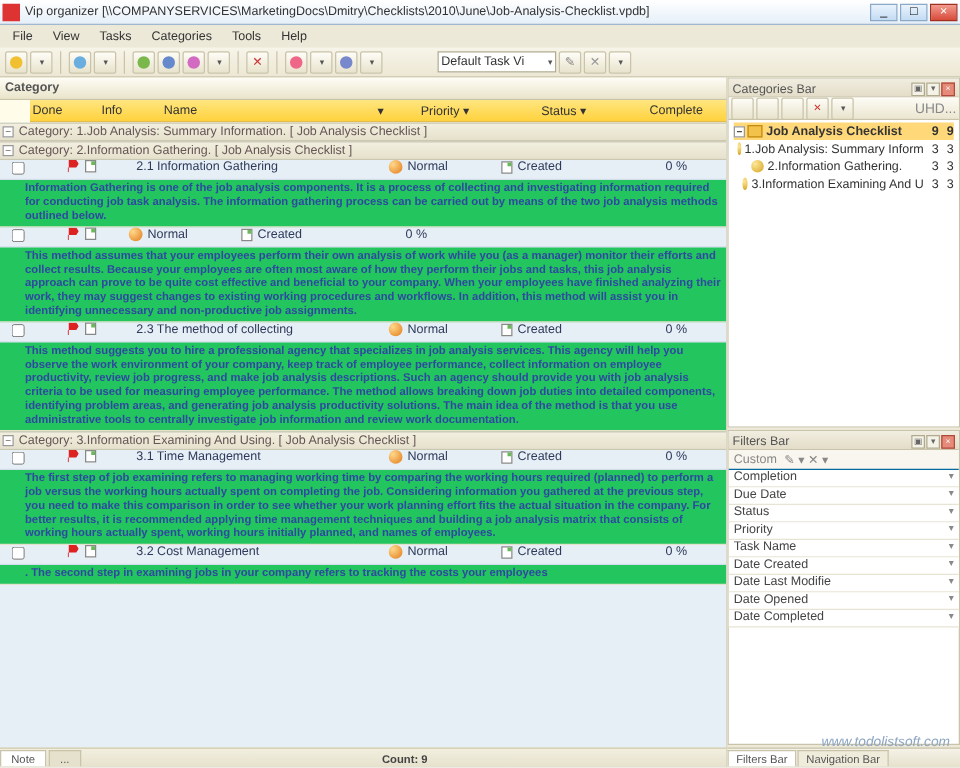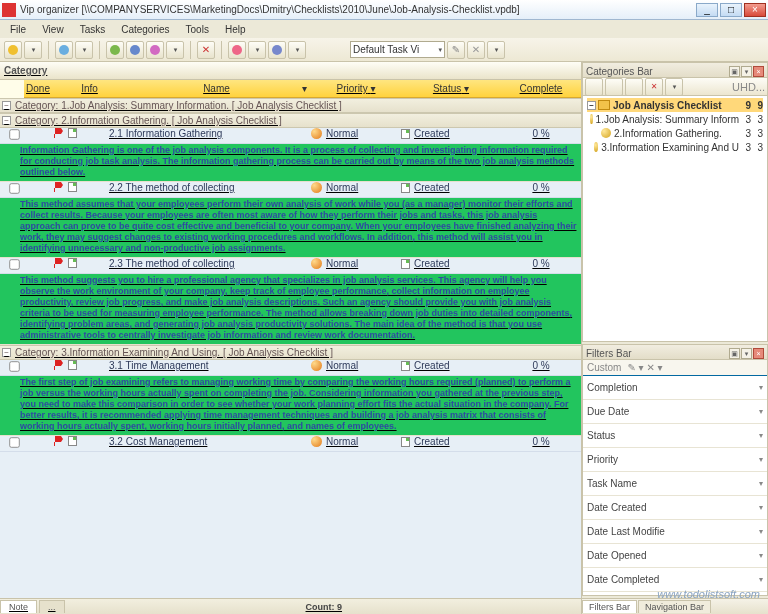--- a/index.html
+++ b/index.html
@@ -12,26 +12,26 @@
 .menubar { height:18px; background:#ece9d8; display:flex; align-items:center; padding:0 4px; gap:4px; }
 .menubar span { padding:2px 6px; color:#333; }
 .toolbar { height:24px; background:linear-gradient(#f7f4e9,#ede8d4); border-bottom:1px solid #c9c3aa; display:flex; align-items:center; padding:0 4px; gap:2px; }
 .tbtn { width:18px; height:18px; background:linear-gradient(#fefdf7,#e8e3cc); border:1px solid #c9c3aa; border-radius:2px; display:flex; align-items:center; justify-content:center; position:relative; }
 .tbtn .dot { width:10px; height:10px; border-radius:50%; }
 .tbtn .arrow { font-size:7px; color:#555; margin-left:1px; }
 .sep { width:1px; height:18px; background:#c9c3aa; margin:0 4px; }
 .taskcombo { width:95px; height:17px; background:#fff; border:1px solid #b0aa8f; display:flex; align-items:center; padding:0 2px; font-size:9px; color:#333; }
 .taskcombo .dd { margin-left:auto; font-size:7px; color:#555; }
 .main { flex:1; display:flex; overflow:hidden; }
-.left { flex:1; display:flex; flex-direction:column; background:#fffde9; border-right:1px solid #c9c3aa;text-decoration:underline; }
+.left { flex:1; display:flex; flex-direction:column; background:#fffde9; border-right:1px solid #c9c3aa; }
 .catbar { height:18px; background:linear-gradient(#fefdf6,#eae4ca); border-bottom:1px solid #c9c3aa; padding:0 4px; display:flex; align-items:center; font-weight:bold; color:#555; }
 .gridhead { height:18px; background:linear-gradient(#ffe680,#ffd23d); border-bottom:1px solid #d9a92e; display:flex; align-items:center; color:#333; font-size:9px;margin-left:24px; }
 .col-done{width:28px;text-align:center;}
 .col-info{width:75px;text-align:center;}
-.col-name{flex:1;padding-left:4px;text-align:center;}
+.col-name{flex:1;padding-left:4px;}
 .col-pri{width:90px;text-align:center;}
 .col-stat{width:100px;text-align:center;}
 .col-comp{width:80px;text-align:center;}
 .gridbody { flex:1; overflow:hidden; background:#e7eff6; font-size:9px; color:#2e3a5a; }
 .grouprow { height:15px; background:linear-gradient(#f2efdf,#e6e1cc); border-top:1px solid #ccc7af; border-bottom:1px solid #ccc7af; display:flex; align-items:center; padding-left:2px; color:#655; }
 .grouprow .exp { width:9px; height:9px; border:1px solid #999; background:#fff; text-align:center; line-height:7px; margin-right:4px; font-size:8px; }
 .taskrow { display:flex; align-items:flex-start; height:16px; background:#e7eff6; border-bottom:1px solid #d4ddea; }
 .taskrow .cb { width:28px; text-align:center; }
 .taskrow .cb input{transform:scale(0.8);}
 .taskrow .info { width:75px; display:flex; align-items:center; justify-content:center; gap:4px; }
@@ -57,21 +57,21 @@
 .tree { flex:1; padding:2px 4px; font-size:9px; background:#fff; }
 .tree .node { display:flex; align-items:center; height:14px; white-space:nowrap; color:#333;}
 .tree .indent{width:14px;}
 .tree .exp{width:9px;height:9px;border:1px solid #999;text-align:center;line-height:7px;margin-right:2px;font-size:8px;background:#fff;}
 .tree .folder{width:12px;height:10px;background:#f2c24a;border:1px solid #c28a10;margin-right:3px;}
 .tree .key{width:10px;height:10px;background:radial-gradient(circle at 30% 30%,#ffe89a,#d4a420);border-radius:50%;margin-right:3px;}
 .tree .node.selected{background:#ffd87a;font-weight:bold;}
 .tree .num{margin-left:auto;}
 .tree .num span{display:inline-block; width:12px; text-align:right;}
 .filterpanel .custom { height:16px; display:flex; align-items:center; padding:0 4px; color:#888; background:#f8f6ee;border-bottom:1px solid #0369a1;}
-.filteritem { height:24px; display:flex; align-items:center; padding:0 4px; background:#fff; border-bottom:1px solid #e8e4d4; color:#444;}
+.filteritem { height:14px; display:flex; align-items:flex-start; padding:0 4px; background:#fff; border-bottom:1px solid #e8e4d4; color:#444;}
 .filteritem .dd{margin-left:auto;color:#888;font-size:8px;}
 .bottombar { height:16px; background:linear-gradient(#f5f2e7,#e6e1cc); border-top:1px solid #c9c3aa; display:flex; align-items:center;}
 .bottombar .btab{padding:1px 6px; background:#f0ecdc; border:1px solid #c9c3aa; border-bottom:none; font-size:9px; color:#555; margin-right:1px;}
 .bottombar .btab.active{background:#fff;}
 .watermark { position:absolute; right:8px; bottom:14px; color:#8aa4c2; font-size:11px; font-style:italic;}
 .panelbtns{display:flex;gap:1px;}
 .pb{width:11px;height:11px;border:1px solid #b0aa8f;background:#f5f2e7;font-size:7px;line-height:9px;text-align:center;color:#666;}
 .pb.close{background:#e68a7a;color:#fff;border-color:#b04a3a;}
 </style>
 </head>
@@ -193,21 +193,20 @@
           </div>
           <div class="comp">0 %</div>
         </div>
         <div class="descrow">Information Gathering is one of the job analysis components. It is a process of collecting and investigating information required for conducting job task analysis. The information gathering process can be carried out by means of the two job analysis methods outlined below.</div>
         <div class="taskrow">
           <div class="cb"><input type="checkbox" style=""></div>
           <div class="info">
             <div class="flag"></div>
             <div class="note"></div>
           </div>
-          <div class="name">2.2 The method of collecting</div>
           <div class="pri">
             <div class="ball"></div>
             <span>Normal</span>
           </div>
           <div class="stat">
             <div class="note"></div>
             <span>Created</span>
           </div>
           <div class="comp">0 %</div>
         </div>
@@ -262,20 +261,21 @@
           <div class="pri">
             <div class="ball"></div>
             <span>Normal</span>
           </div>
           <div class="stat">
             <div class="note"></div>
             <span>Created</span>
           </div>
           <div class="comp">0 %</div>
         </div>
+        <div class="descrow">. The second step in examining jobs in your company refers to tracking the costs your employees</div>
       </div>
     <div class="statusbar">
       <div class="tab active">Note</div>
       <div class="tab">...</div>
       <div class="count">Count:  9</div>
     </div>
   </div>
 
   <div class="right">
     <div class="panel" style="flex:0 0 auto;height:280px">

